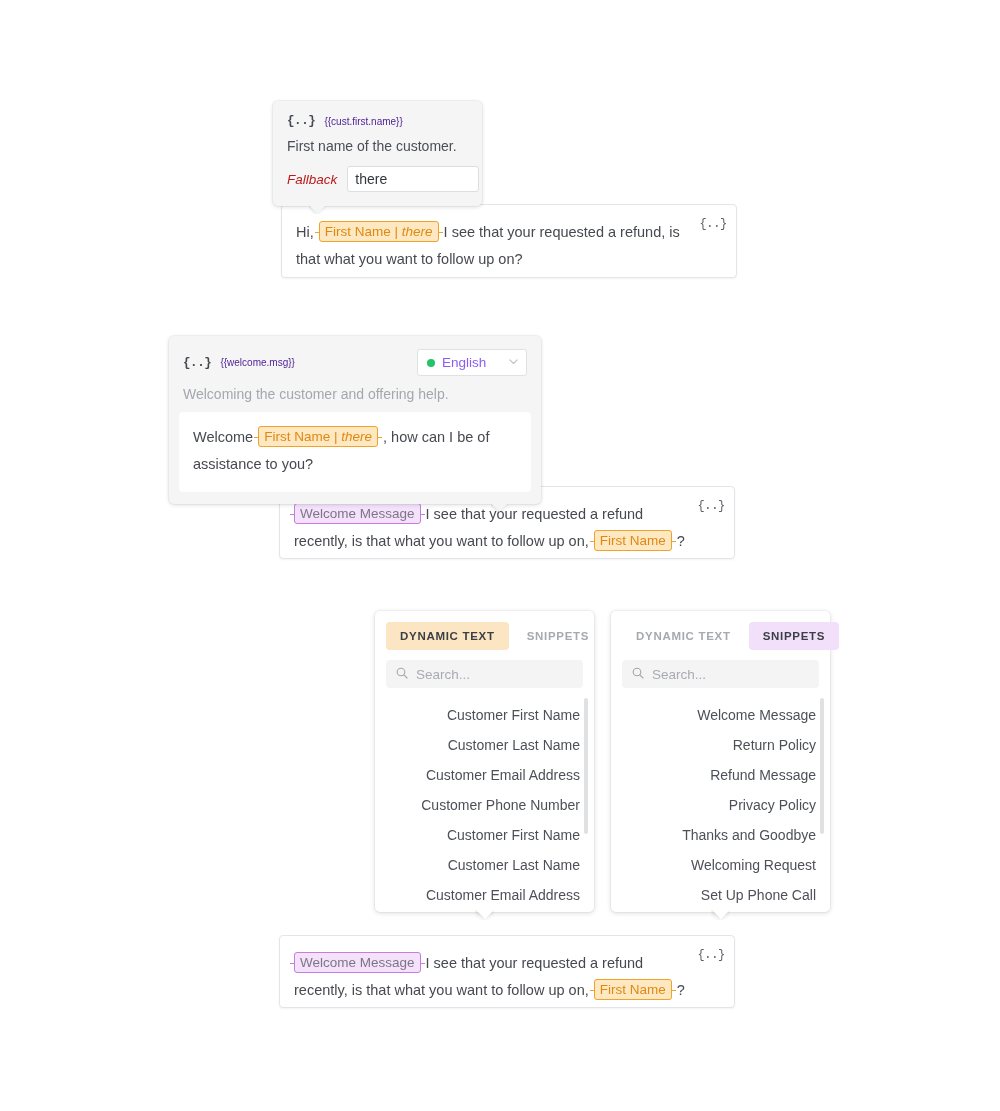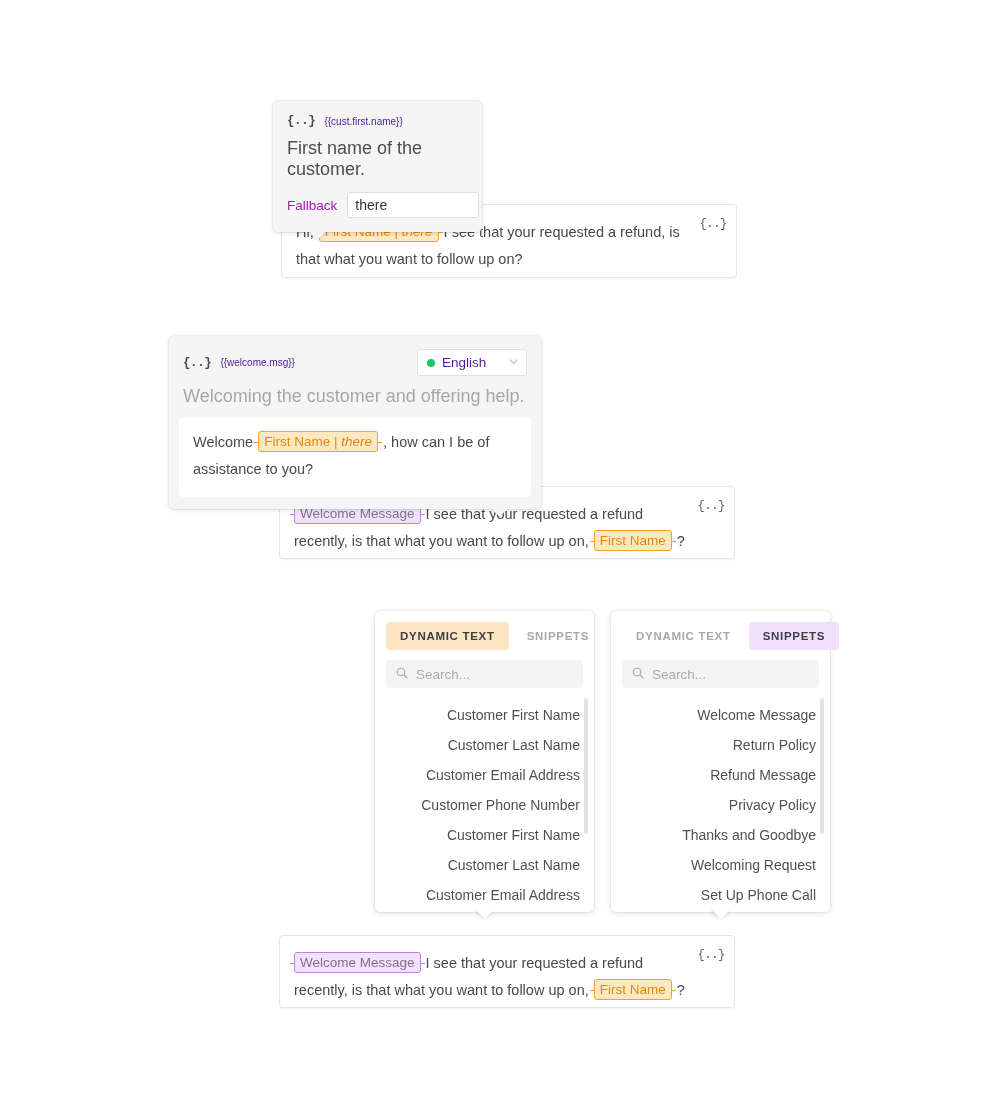--- a/index.html
+++ b/index.html
@@ -116,34 +116,35 @@
     color: #44484f;
     letter-spacing: -0.4px;
     font-weight: bold;
   }
   .pop-varname {
     font-size: 10px;
     color: #4c1d95;
   }
   .pop-desc {
     padding: 10px 14px 0 14px;
-    font-size: 18px;
+    font-size: 14px;
     color: #4a4e55;
   }
   .pop-desc.muted { color: #a4a8ae; }
 
   .pop-fallback-row {
     display: flex;
     align-items: center;
     gap: 10px;
     padding: 12px 14px 14px 14px;
   }
   .pop-fallback-label {
     font-size: 13.5px;
-    color: #a21caf;
+    color: #b91c1c;
+    font-style: italic;
   }
   .pop-fallback-input {
     width: 132px;
     height: 26px;
     background: #ffffff;
     border: 1px solid #dcdee1;
     border-radius: 3px;
     font-size: 14px;
     color: #32363c;
     padding: 0 7px;
@@ -164,21 +165,21 @@
     padding: 0 8px 0 9px;
     width: 110px;
     cursor: pointer;
   }
   .lang-dot {
     width: 8px; height: 8px;
     border-radius: 50%;
     background: #24c36a;
     flex: none;
   }
-  .lang-label { font-size: 13.5px; color: #4c1d95; }
+  .lang-label { font-size: 13.5px; color: #8b5cf6; }
   .lang-caret {
     margin-left: auto;
     color: #c3c6ca;
     font-size: 9px;
     line-height: 1;
   }
 
   
   .pop-editor {
     margin: 10px 10px 12px 10px;

